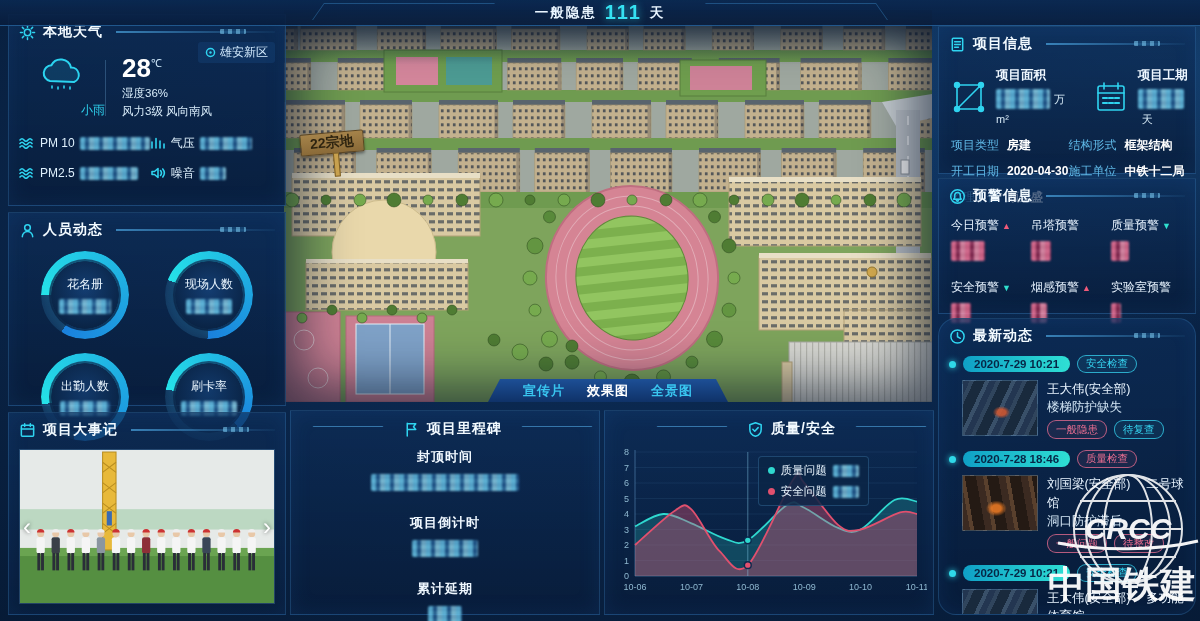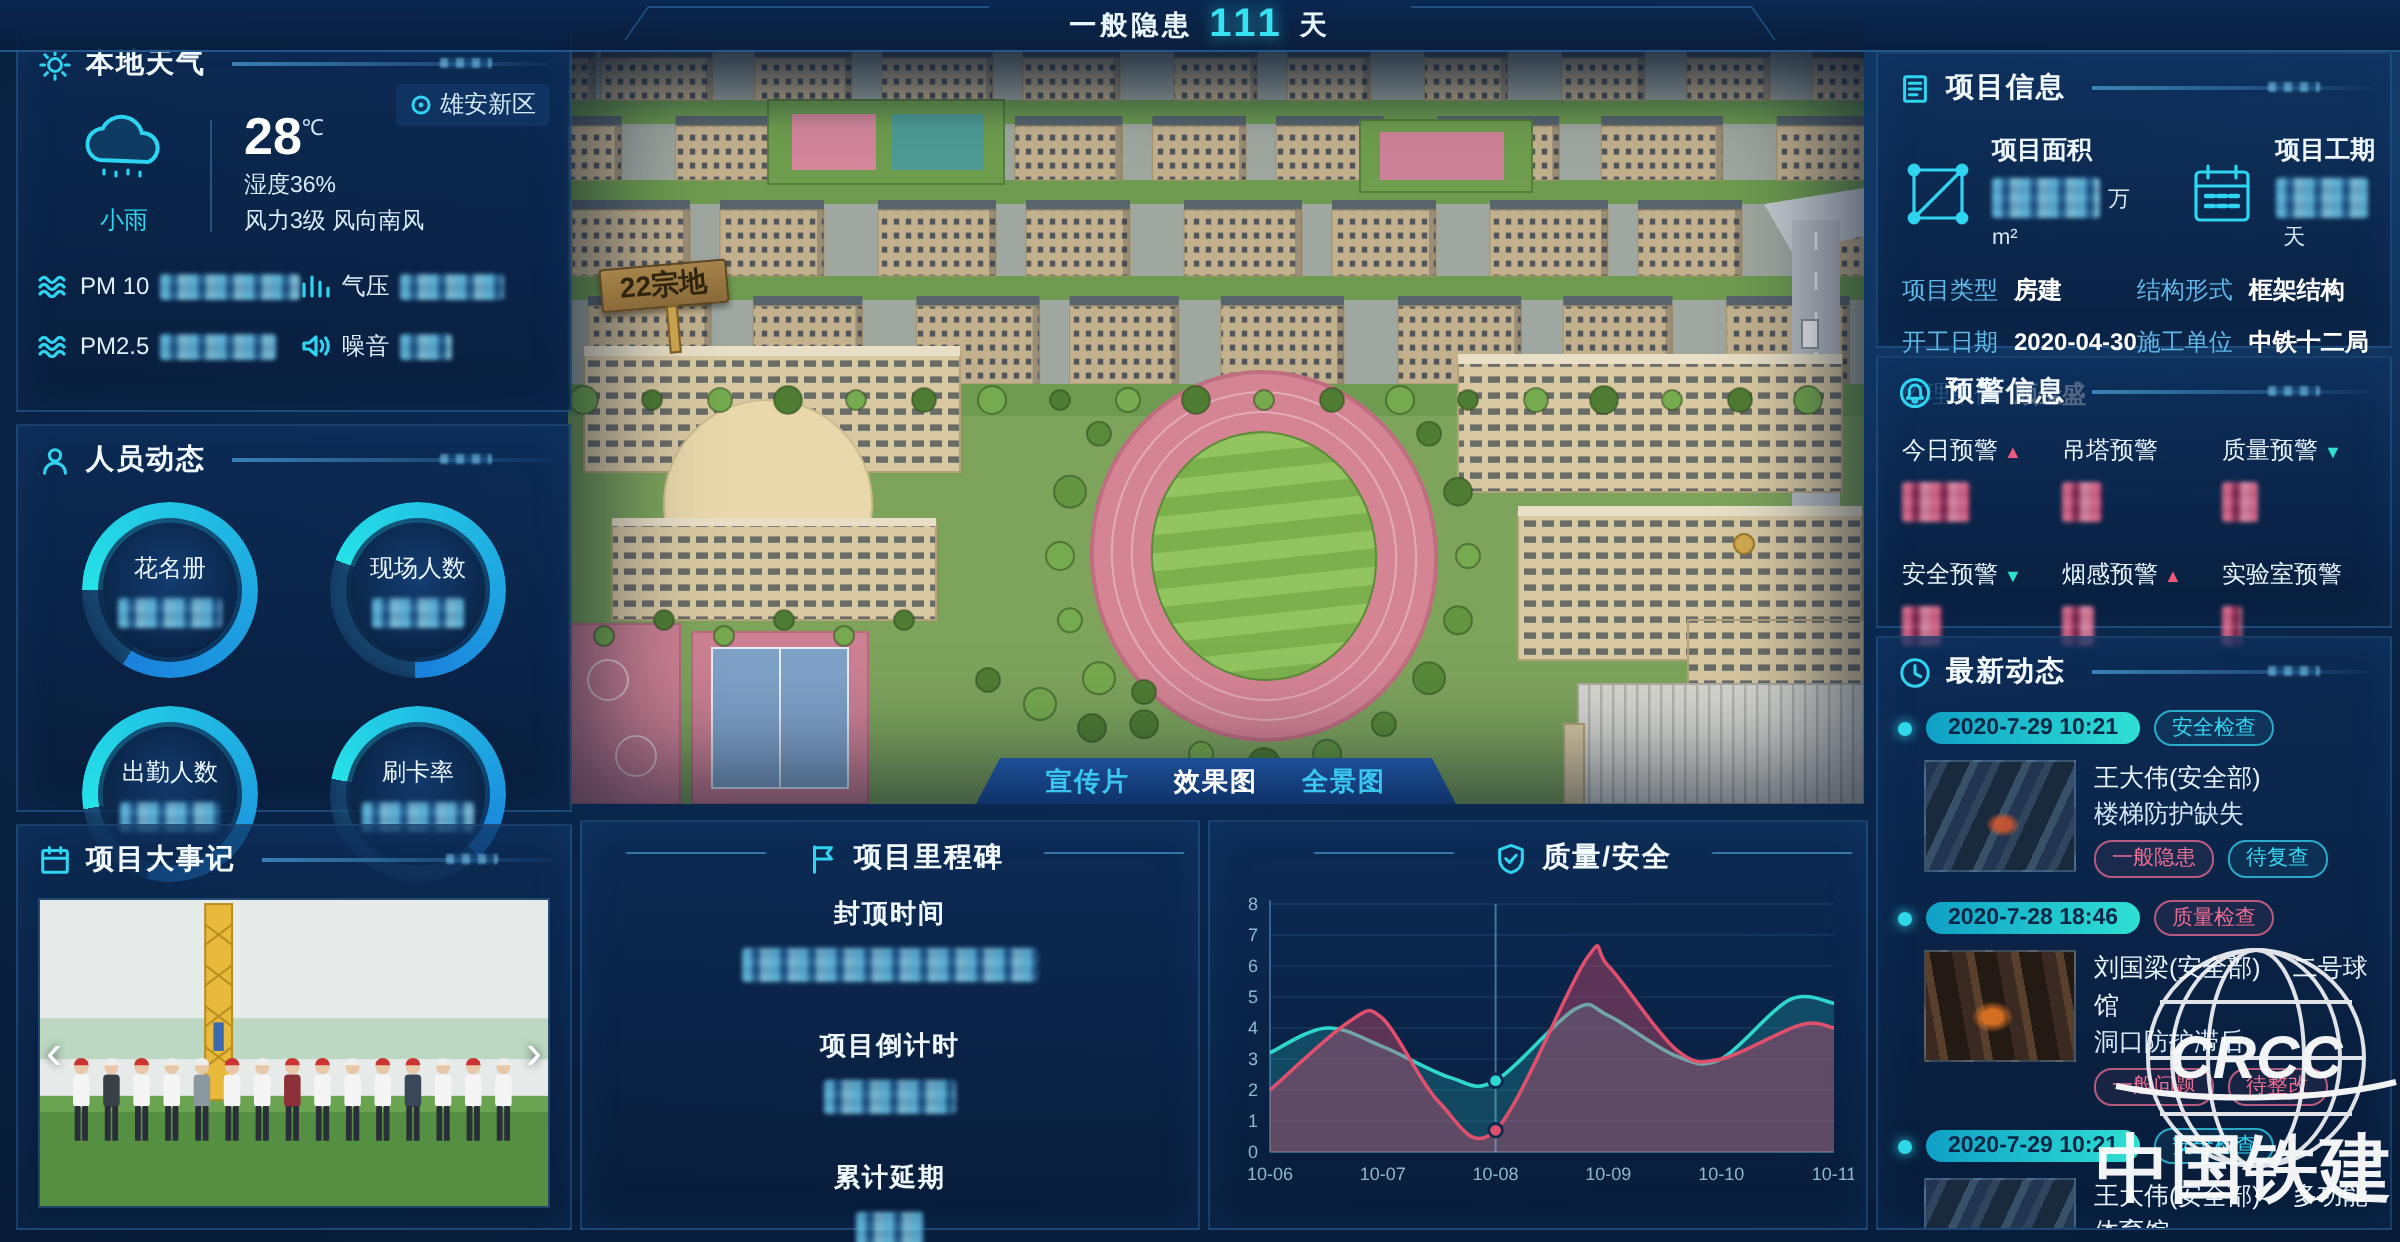--- a/index.html
+++ b/index.html
@@ -40,21 +40,21 @@
   #hdr .lbl{font-size:13.5px;font-weight:bold;color:#eaf6ff;letter-spacing:2px;}
   #hdr .days{font-size:20px;font-weight:bold;color:#35e2f2;letter-spacing:2px;text-shadow:0 0 8px rgba(53,226,242,.7);}
   
   .p-weather{left:8px;top:14px;width:276px;height:190px;}
   .loc-badge{position:absolute;right:10px;top:27px;display:flex;align-items:center;gap:4px;font-size:12px;color:#d5ecff;
     background:rgba(25,80,140,.30);padding:2px 7px;border-radius:3px;}
   .loc-badge svg{width:11px;height:11px;color:#2fd4f0;}
   .w-main{display:flex;align-items:center;padding:8px 10px 2px;}
   .w-left{width:86px;text-align:center;}
   .w-left svg{width:52px;height:38px;}
-  .w-cond{color:#2fd4f0;font-size:12px;margin-top:3px;}
+  .w-cond{color:#2fd4f0;font-size:12px;margin-top:3px;text-align:right;}
   .w-div{width:1px;height:56px;background:rgba(120,180,225,.30);}
   .w-right{padding-left:16px;}
   .w-temp{font-size:26px;font-weight:bold;color:#fff;line-height:1;}
   .w-temp sup{font-size:11px;font-weight:normal;color:#cfe8fa;}
   .w-sub{font-size:11.5px;color:#d8ecfa;line-height:1.55;margin-top:4px;}
   .w-metrics{display:grid;grid-template-columns:1fr 1fr;row-gap:13px;margin-top:12px;padding:0 10px;}
   .w-metric{display:flex;align-items:center;gap:5px;font-size:12px;color:#dff0fc;white-space:nowrap;}
   .w-metric .micon{width:16px;height:12px;color:#2fd4f0;flex:none;display:flex;}
   .w-metric .micon svg{width:100%;height:100%;}
   
@@ -116,21 +116,21 @@
   .f-label{color:#5fb8e6;margin-right:8px;margin-top:28px;}
   .f-val{color:#ffffff;font-weight:bold;}
   
   .p-warn{left:938px;top:178px;width:256px;height:134px;}
   .wn-grid{display:grid;grid-template-columns:1fr 1fr 1fr;row-gap:18px;padding:6px 4px 0 12px;}
   .wn-item{font-size:12px;color:#e8f4ff;white-space:nowrap;}
   .wn-item .arr{font-size:9px;margin-left:3px;}
   .arr.up{color:#f05a7a;} .arr.down{color:#2fe0cf;}
   .wn-item .cz{display:block;margin-top:7px;}
   
-  .p-updates{left:938px;top:318px;width:256px;height:295px;overflow:hidden;}
+  .p-updates{left:938px;top:318px;width:256px;height:295px;overflow:hidden;border-radius:18px;}
   .u-list{padding:4px 8px 0 10px;}
   .u-entry{margin-bottom:11px;}
   .e-head{display:flex;align-items:center;gap:7px;}
   .e-dot{width:7px;height:7px;border-radius:50%;background:#2fd8e8;box-shadow:0 0 6px #2fd8e8;flex:none;}
   .date-pill{background:linear-gradient(90deg,#0fa0c6,#2fe0d4);color:#062646;font-weight:bold;font-size:11.5px;
     padding:2px 11px;border-radius:10px;white-space:nowrap;}
   .pill{font-size:10.5px;padding:1px 8px;border-radius:9px;border:1px solid;white-space:nowrap;}
   .pill.cyan{color:#35d4f0;border-color:rgba(53,212,240,.75);background:rgba(53,212,240,.07);}
   .pill.pink{color:#ec6e92;border-color:rgba(236,110,146,.75);background:rgba(236,110,146,.07);}
   .e-body{display:flex;gap:9px;margin:7px 0 0 13px;}
@@ -733,20 +733,32 @@
           <text class="tick" x="251.60000000000002" y="146" text-anchor="middle">10-10</text>
           <text class="tick" x="308" y="146" text-anchor="middle">10-11</text>
           <path d="M26,82.4C30.7,80.33333333333334,44.800000000000004,70.51666666666667,54.2,70C63.6,69.48333333333333,72.06,75.16666666666667,82.4,79.30000000000001C92.74000000000001,83.43333333333335,106.83999999999999,91.95833333333334,116.24,94.80000000000001C125.64,97.64166666666668,128.46,102.03333333333333,138.8,96.35C149.14000000000001,90.66666666666666,168.88,66.125,178.28,60.7C187.68,55.275000000000006,186.73999999999998,59.925,195.2,63.8C203.66,67.675,219.64,80.33333333333331,229.04,83.94999999999999C238.44,87.56666666666666,242.20000000000002,90.15,251.60000000000002,85.5C261,80.85,276.04,60.699999999999996,285.44,56.05C294.84,51.4,304.24,57.341666666666676,308,57.60000000000001 L308,132 L26,132 Z" fill="#2fd8cf" opacity="0.22"></path>
           <path d="M26,82.4C30.7,80.33333333333334,44.800000000000004,70.51666666666667,54.2,70C63.6,69.48333333333333,72.06,75.16666666666667,82.4,79.30000000000001C92.74000000000001,83.43333333333335,106.83999999999999,91.95833333333334,116.24,94.80000000000001C125.64,97.64166666666668,128.46,102.03333333333333,138.8,96.35C149.14000000000001,90.66666666666666,168.88,66.125,178.28,60.7C187.68,55.275000000000006,186.73999999999998,59.925,195.2,63.8C203.66,67.675,219.64,80.33333333333331,229.04,83.94999999999999C238.44,87.56666666666666,242.20000000000002,90.15,251.60000000000002,85.5C261,80.85,276.04,60.699999999999996,285.44,56.05C294.84,51.4,304.24,57.341666666666676,308,57.60000000000001" fill="none" stroke="#2fd8cf" stroke-width="1.8"></path>
           <path d="M26,101C32.58,95.31666666666666,56.07999999999999,72.84166666666665,65.47999999999999,66.89999999999999C74.88,60.95833333333333,74.88000000000001,58.63333333333334,82.4,65.35000000000001C89.92,72.06666666666668,101.19999999999999,97.9,110.6,107.2C120,116.5,126.58000000000001,133.03333333333333,138.8,121.15C151.02,109.26666666666667,174.51999999999998,49.59166666666666,183.92,35.89999999999999C193.32,22.20833333333332,187.67999999999998,31.508333333333333,195.2,39C202.72,46.49166666666667,219.64,73.1,229.04,80.85C238.44,88.6,241.26000000000002,87.56666666666666,251.60000000000002,85.5C261.94000000000005,83.43333333333334,281.68000000000006,71.03333333333333,291.08000000000004,68.45C300.48,65.86666666666667,305.18,69.74166666666667,308,70 L308,132 L26,132 Z" fill="#e0506e" opacity="0.38"></path>
           <path d="M26,101C32.58,95.31666666666666,56.07999999999999,72.84166666666665,65.47999999999999,66.89999999999999C74.88,60.95833333333333,74.88000000000001,58.63333333333334,82.4,65.35000000000001C89.92,72.06666666666668,101.19999999999999,97.9,110.6,107.2C120,116.5,126.58000000000001,133.03333333333333,138.8,121.15C151.02,109.26666666666667,174.51999999999998,49.59166666666666,183.92,35.89999999999999C193.32,22.20833333333332,187.67999999999998,31.508333333333333,195.2,39C202.72,46.49166666666667,219.64,73.1,229.04,80.85C238.44,88.6,241.26000000000002,87.56666666666666,251.60000000000002,85.5C261.94000000000005,83.43333333333334,281.68000000000006,71.03333333333333,291.08000000000004,68.45C300.48,65.86666666666667,305.18,69.74166666666667,308,70" fill="none" stroke="#e0506e" stroke-width="1.8"></path>
           <line x1="138.8" y1="8" x2="138.8" y2="132" stroke="rgba(140,210,240,.45)"></line>
           <circle cx="138.8" cy="96.35" r="3.4" fill="#2fd8cf" stroke="#0b2a4e" stroke-width="1.4"></circle>
           <circle cx="138.8" cy="121.15" r="3.4" fill="#e0506e" stroke="#0b2a4e" stroke-width="1.4"></circle>
         </svg>
+      <div class="q-tip" id="q-tip" style="left: 148.8px; top: 12px;">
+          <div class="trow">
+            <span class="tdot" style="background:#2fd8cf"></span>
+            <span>质量问题</span>
+            <span class="cz" style="width:26px;height:12px"></span>
+          </div>
+          <div class="trow">
+            <span class="tdot" style="background:#e0506e"></span>
+            <span>安全问题</span>
+            <span class="cz" style="width:26px;height:12px"></span>
+          </div>
+        </div>
     </div>
   </div>
 
   <div class="panel p-info">
     <div class="phead">
       <span class="picon">
         <svg viewBox="0 0 18 18" class="ic">
             <rect x="3.5" y="2.5" width="11" height="13" rx="1"></rect>
             <path d="M6 6h6M6 9h6M6 12h4"></path>
           </svg>

